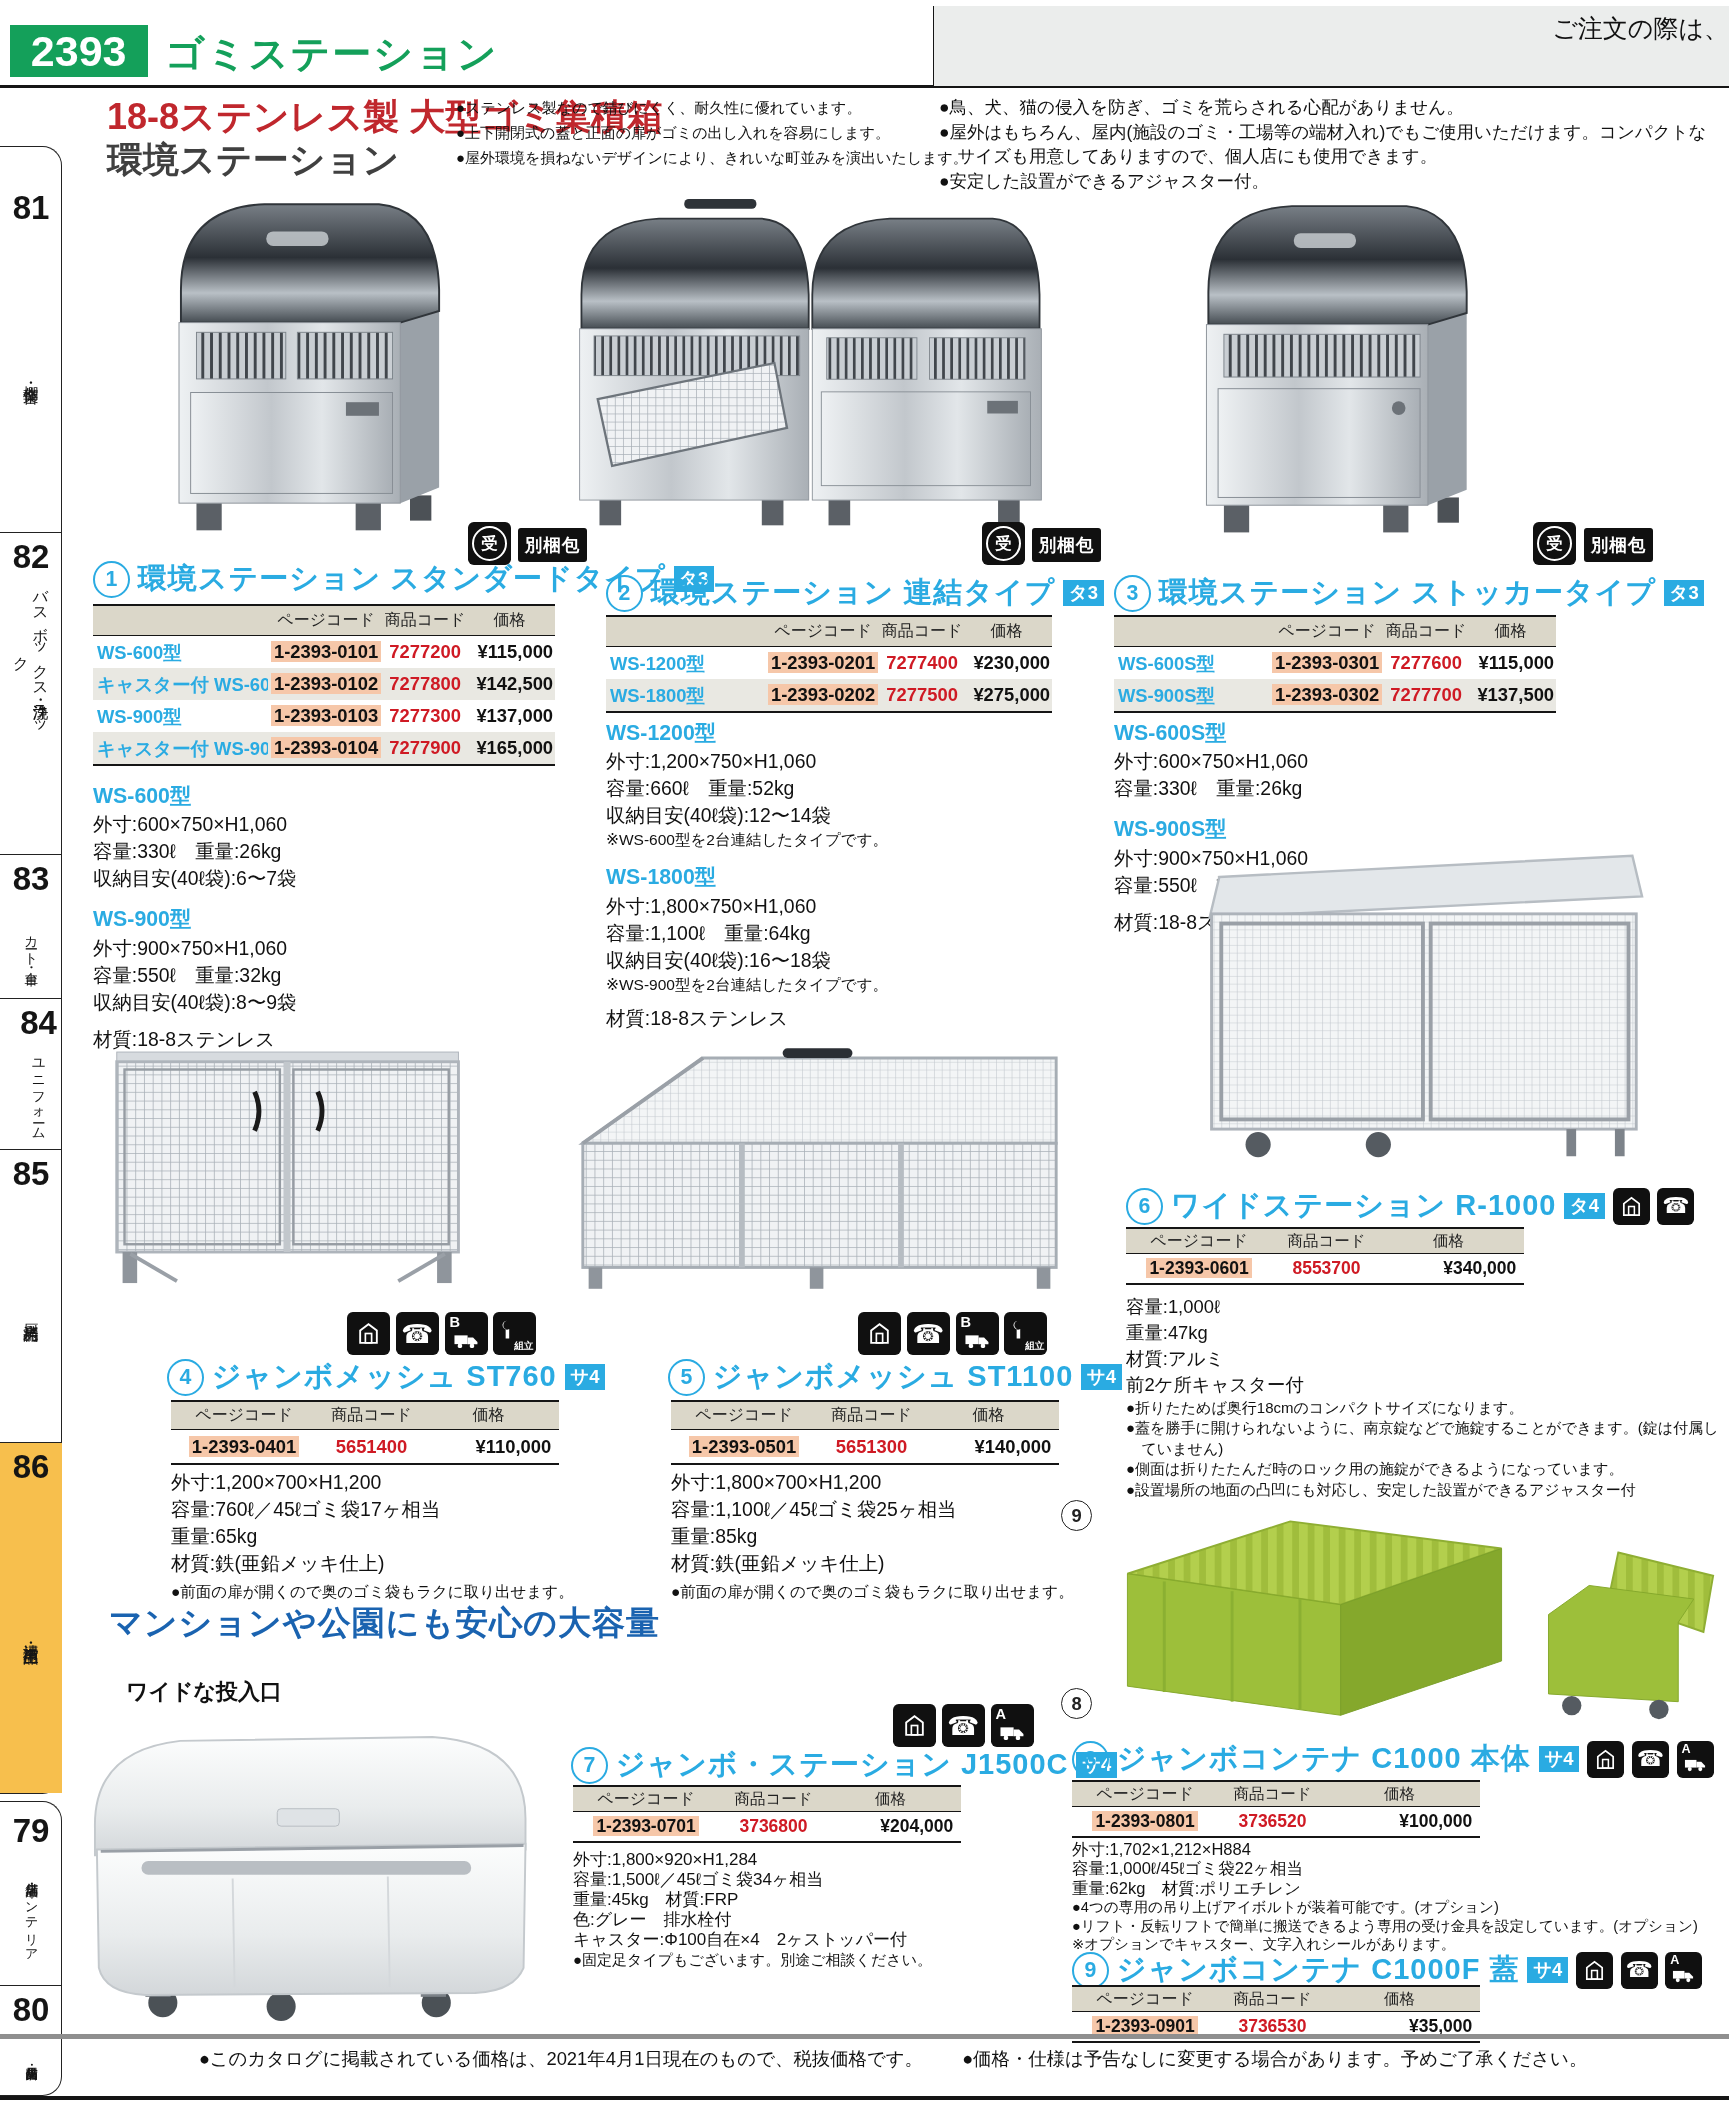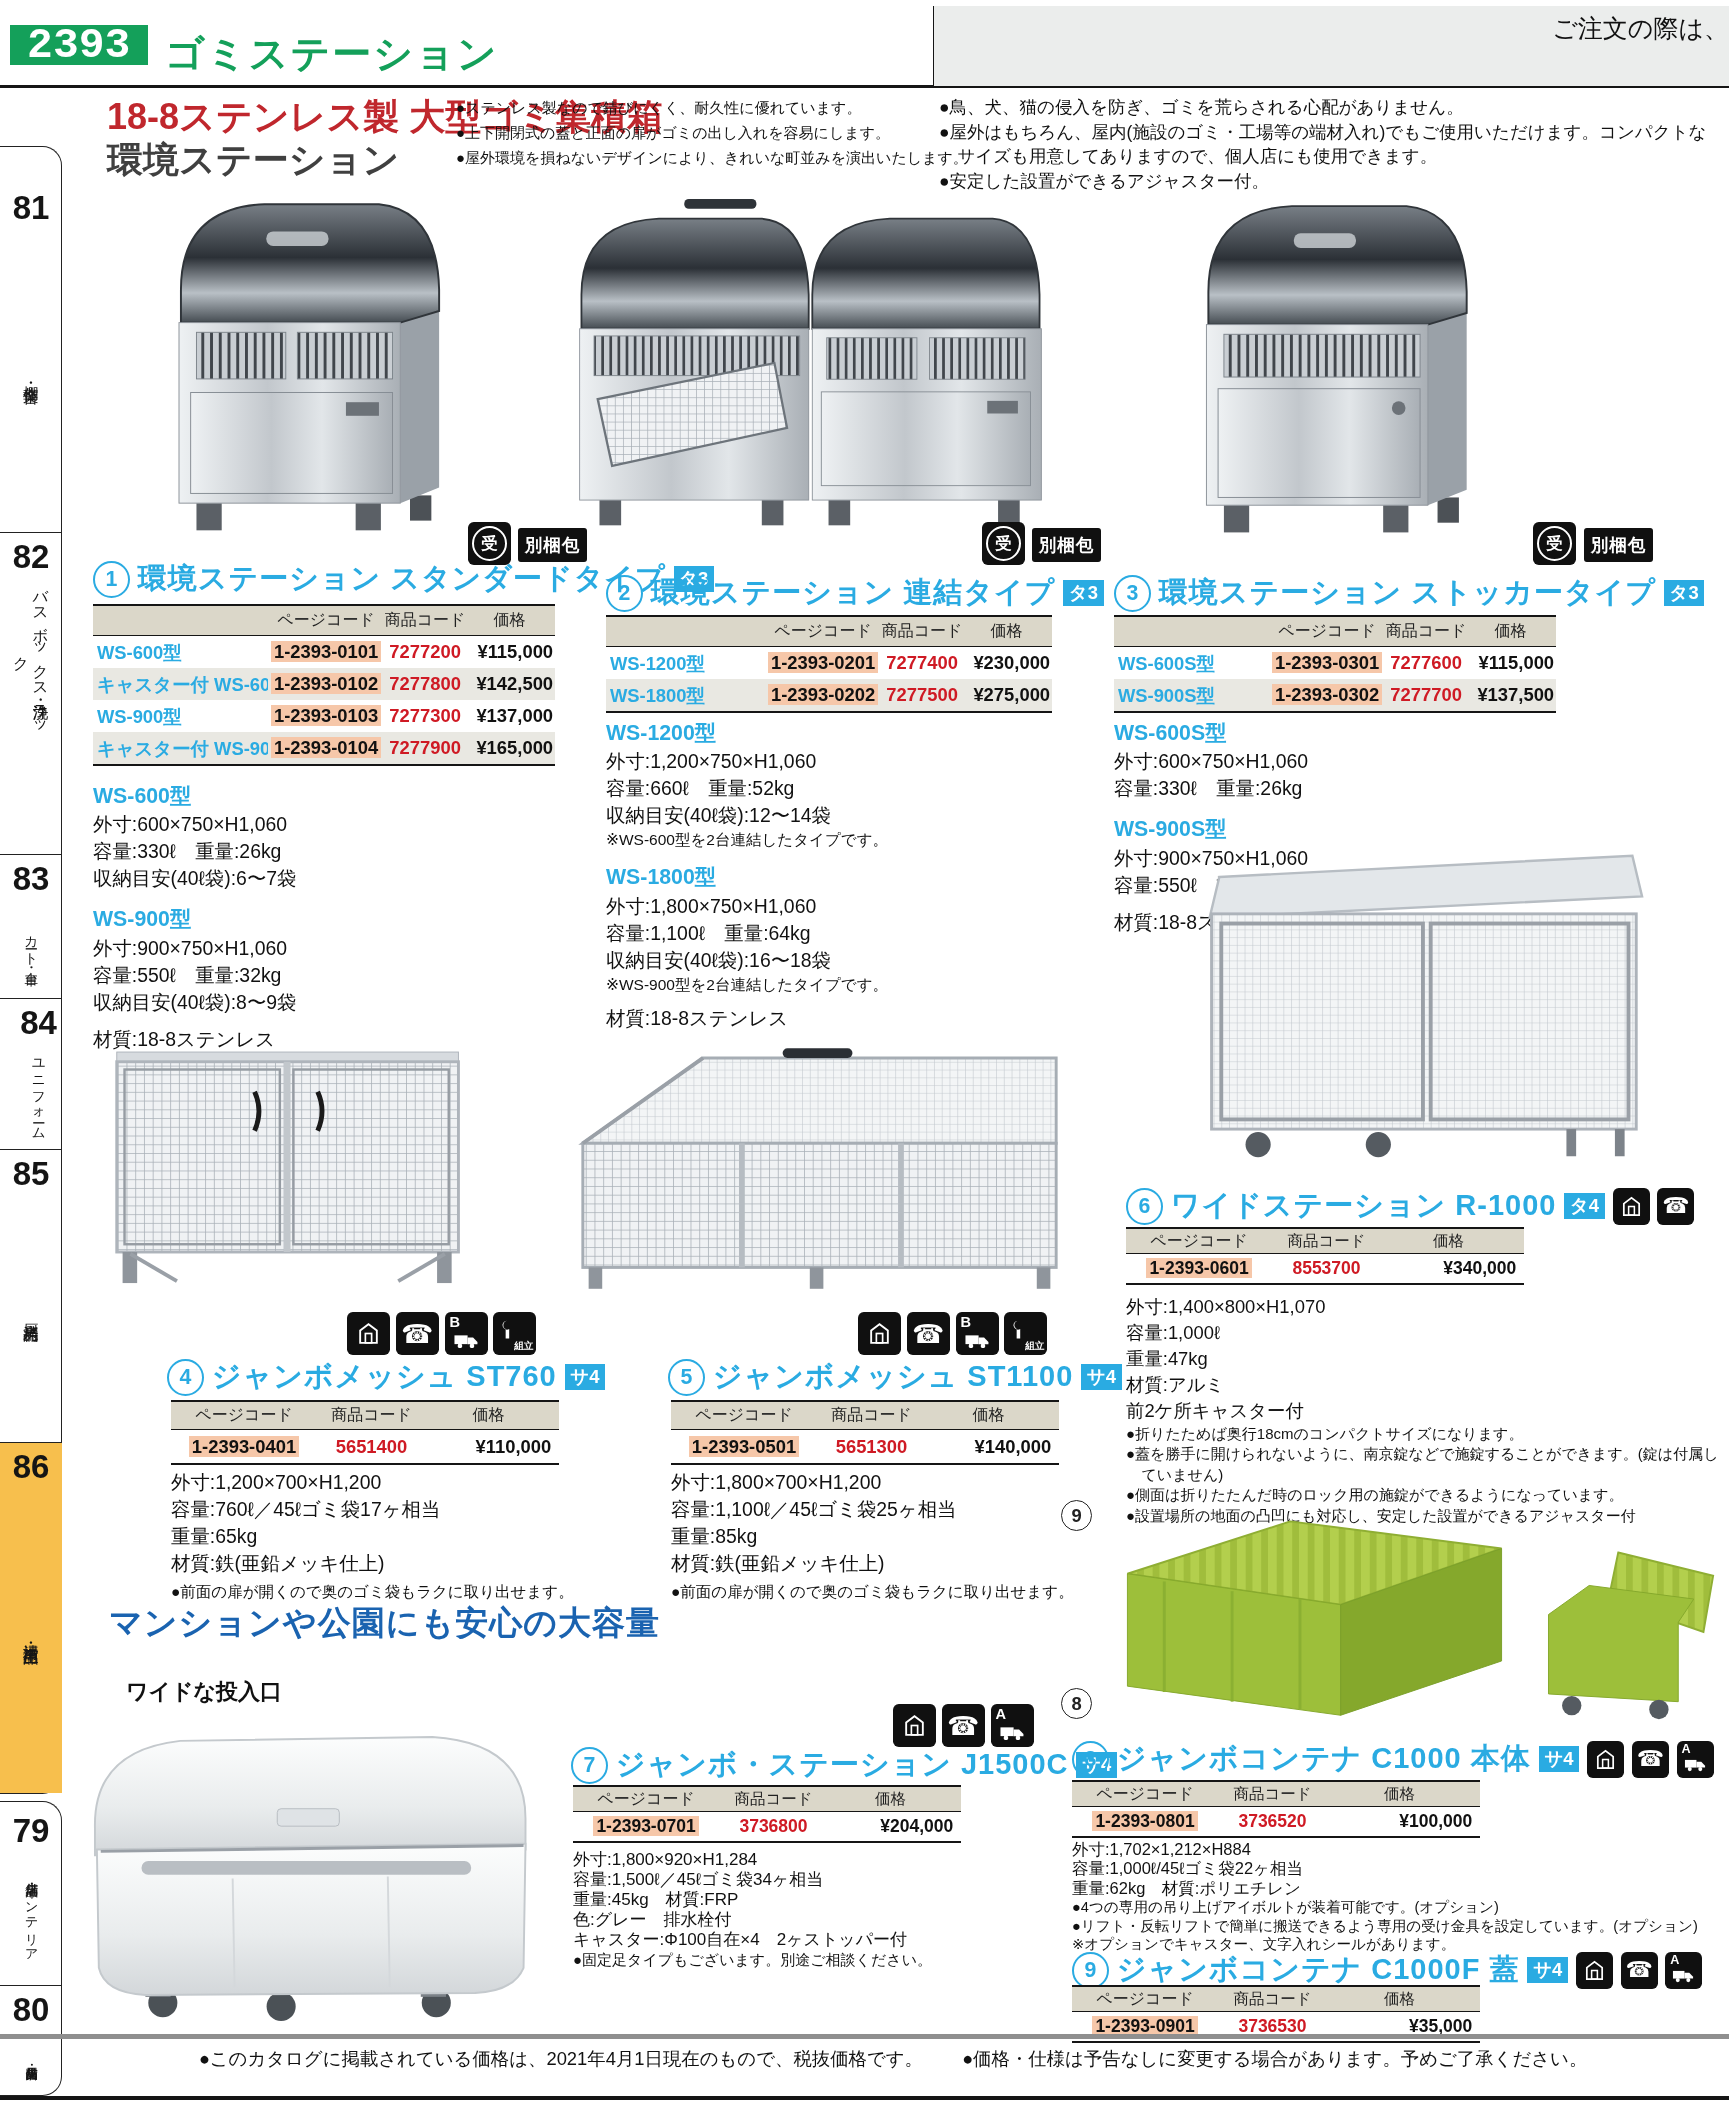--- a/index.html
+++ b/index.html
@@ -1,21 +1,21 @@
 <!DOCTYPE html>
 <html><head>
 <meta charset="utf-8">
 <style>
   html,body{margin:0;padding:0;background:#fff;}
   #page{position:relative;width:1729px;height:2102px;background:#fff;overflow:hidden;
         font-family:"Liberation Sans","DejaVu Sans",sans-serif;color:#111;}
   .abs{position:absolute;}
   
-  .green-box{left:9.7px;top:25px;width:138px;height:40px;background:#14a05a;color:#fff;
-             font-size:43px;font-weight:bold;display:flex;align-items:center;justify-content:center;font-family:Liberation Mono, monospace;}
+  .green-box{left:9.7px;top:25px;width:138px;height:52px;background:#14a05a;color:#fff;
+             font-size:43px;font-weight:bold;display:flex;align-items:center;justify-content:center;}
   .page-title{left:165px;top:27px;font-size:39px;font-weight:bold;color:#14a05a;letter-spacing:1.9px;}
   .hr-header{left:0;top:85px;width:933px;height:2.9px;background:#151515;}
   .order-box{left:933px;top:5.8px;width:796px;height:82px;background:#ebedec;border-left:1.9px solid #151515;
              border-bottom:2.9px solid #151515;padding:5.8px 0 0 33px;box-sizing:border-box;}
   .order-l1{font-size:25px;color:#111;text-align:right;}
   .order-l2{font-size:28px;font-weight:bold;margin-top:1.9px;}
   .order-l2 .red{color:#d01c25;}
   
   .intro-h{left:107px;top:93px;font-size:36px;font-weight:bold;color:#c0272d;white-space:nowrap;}
   .intro-h2{left:107px;top:136px;font-size:36px;font-weight:bold;color:#404040;white-space:nowrap;}
@@ -543,21 +543,20 @@
         <div class="cc" style="color:#222;font-weight:normal;font-size:15.5px;">商品コード</div>
         <div class="cv" style="font-weight:normal;font-size:15.5px;text-align:center;">価格</div>
     </div>
     <div class="dr">
       <div class="cp"><span class="pcode">1-2393-0601</span></div>
         <div class="cc">8553700</div>
         <div class="cv">¥340,000</div>
     </div>
   </div>
   <div class="abs g6" style="left:1126px;top:1294px;width:604px;">
-    <div class="sl">外寸:1,400×800×H1,070</div>
     <div class="sl">容量:1,000ℓ</div>
     <div class="sl">重量:47kg</div>
     <div class="sl">材質:アルミ</div>
     <div class="sl">前2ケ所キャスター付</div>
     <div class="nt">●折りたためば奥行18cmのコンパクトサイズになります。</div>
     <div class="nt">●蓋を勝手に開けられないように、南京錠などで施錠することができます。(錠は付属していません)</div>
     <div class="nt">●側面は折りたたんだ時のロック用の施錠ができるようになっています。</div>
     <div class="nt">●設置場所の地面の凸凹にも対応し、安定した設置ができるアジャスター付</div>
   </div>
 

